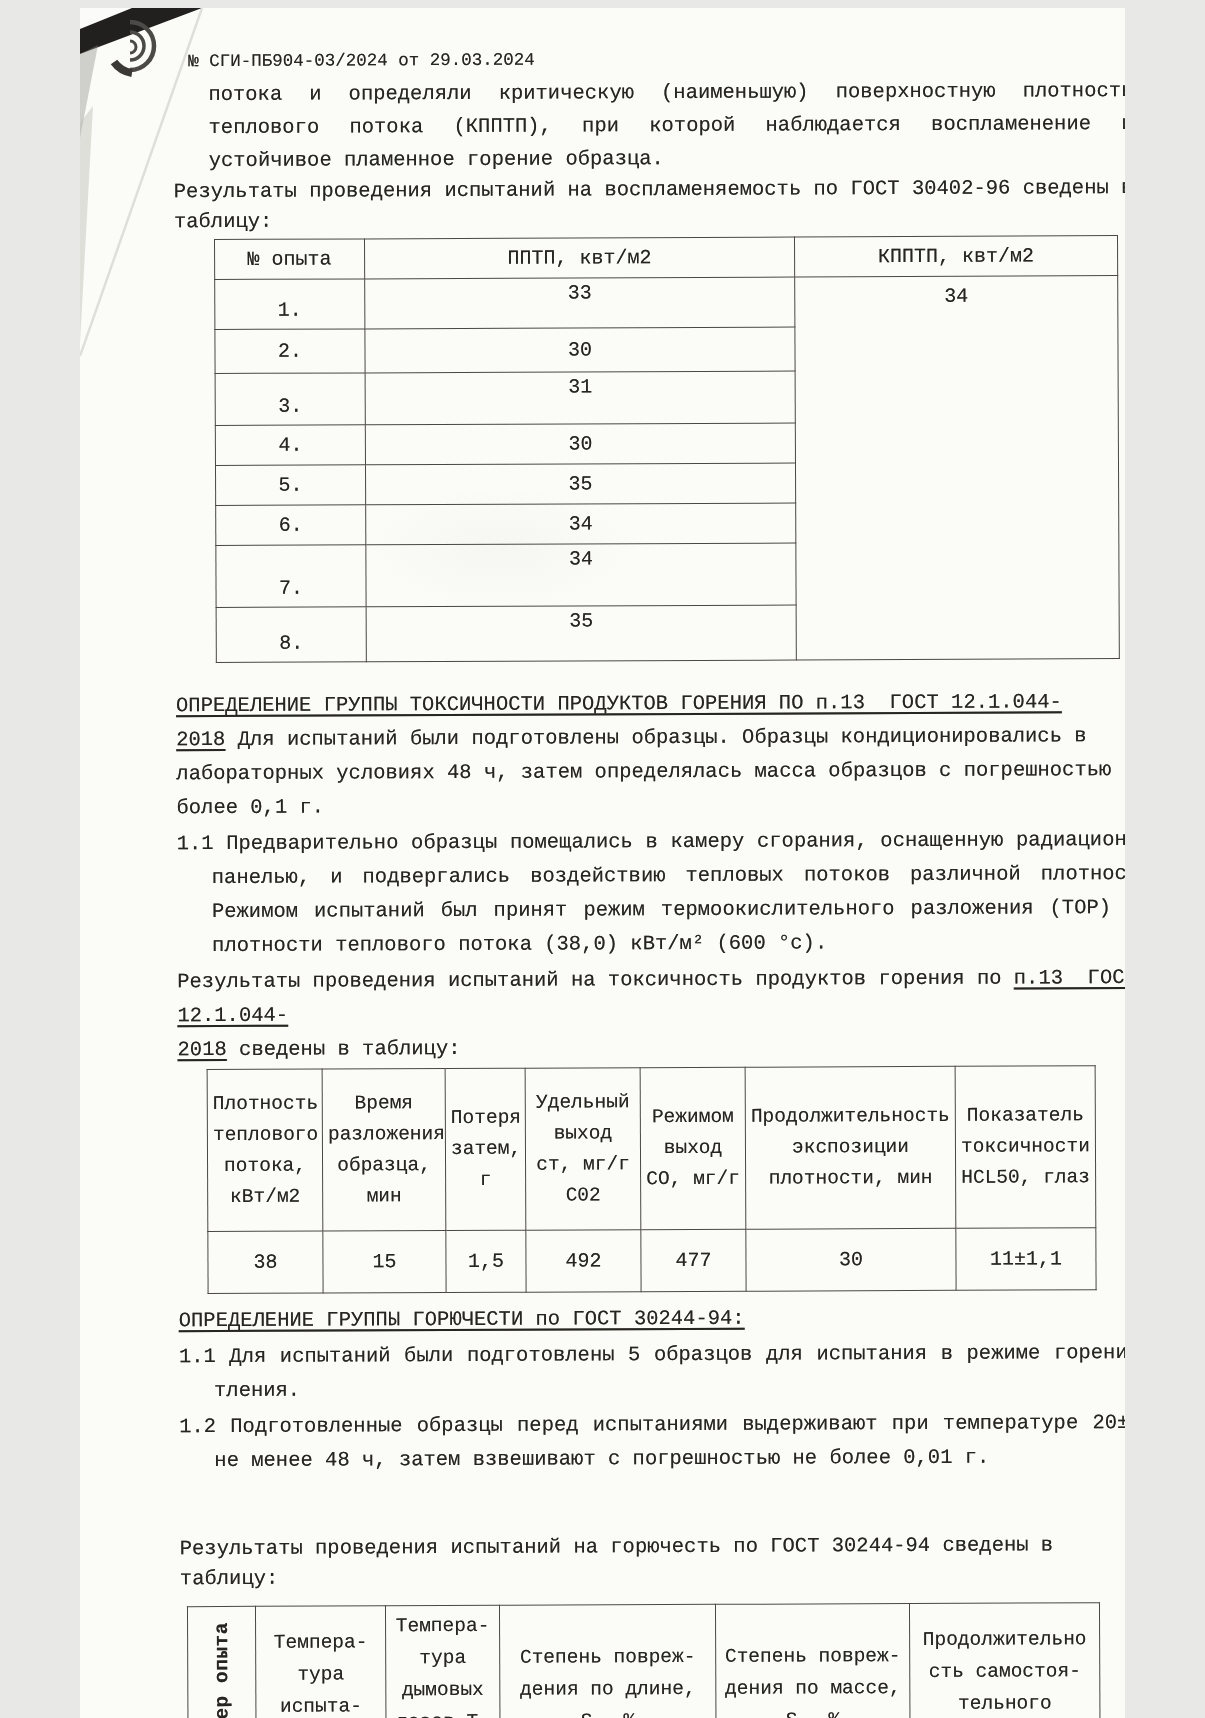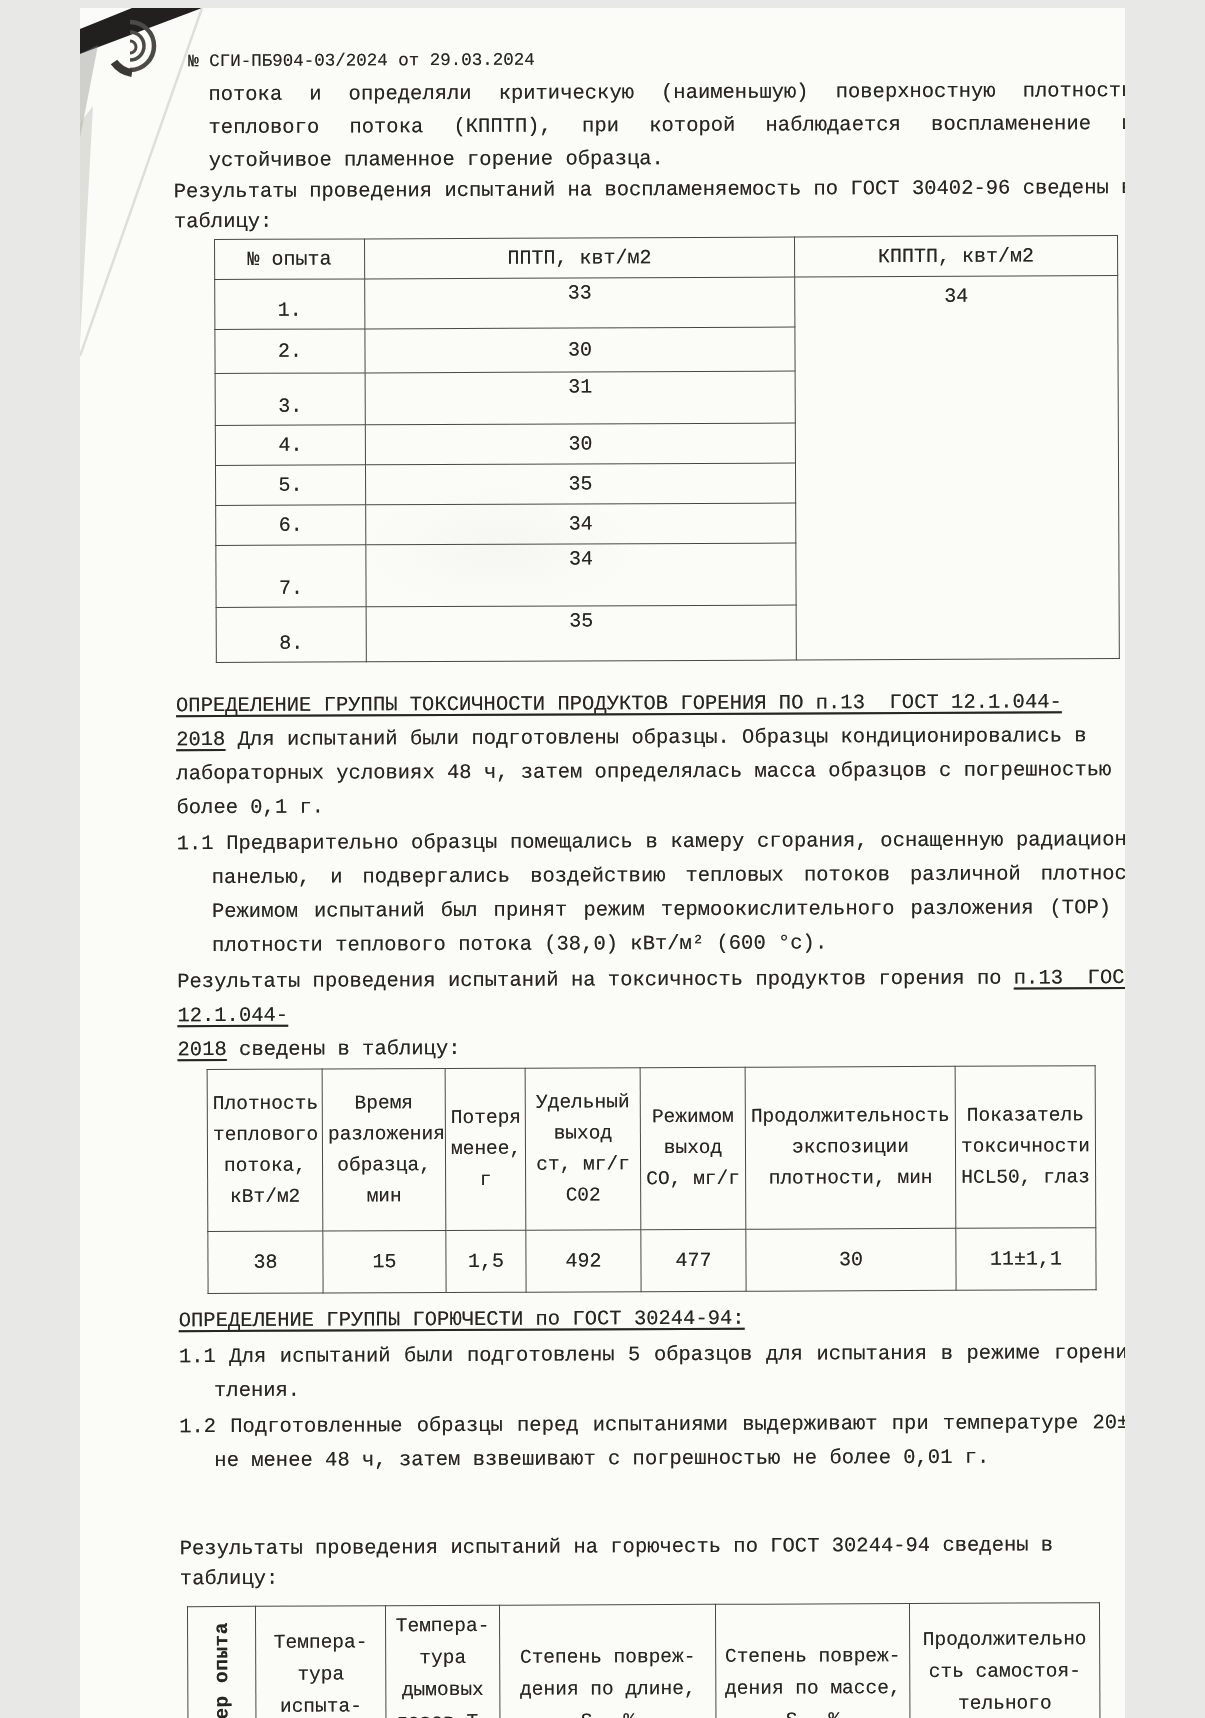--- a/index.html
+++ b/index.html
@@ -149,21 +149,21 @@
           <col style="width:80px">
         <col style="width:115px">
           <col style="width:105px">
           <col style="width:210px">
           <col style="width:140px">
       </colgroup>
       <tbody>
           <tr class="hdr">
         <th>Плотность теплового потока, кВт/м2</th>
         <th>Время разложения образца, мин</th>
-        <th>Потеря менее, г</th>
+        <th>Потеря затем, г</th>
         <th>Удельный выход ст, мг/г С02</th>
         <th>Режимом выход СО, мг/г</th>
         <th>Продолжительность экспозиции плотности, мин</th>
         <th>Показатель токсичности HCL50, глаз</th>
       </tr>
       <tr class="data">
         <td>38</td>
         <td>15</td>
         <td>1,5</td>
         <td>492</td>

